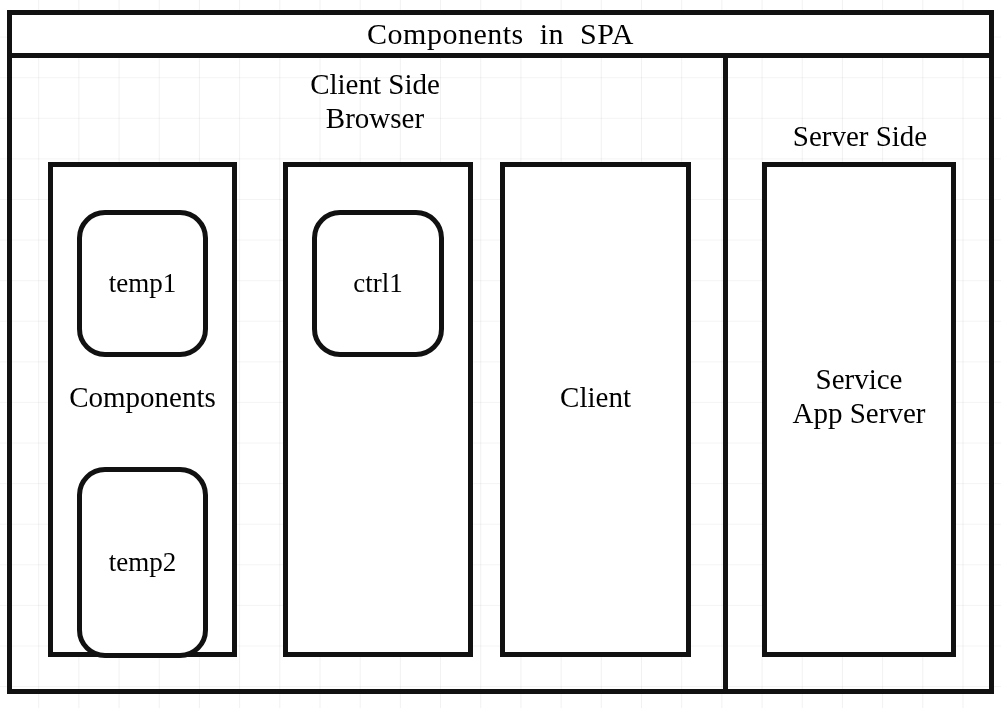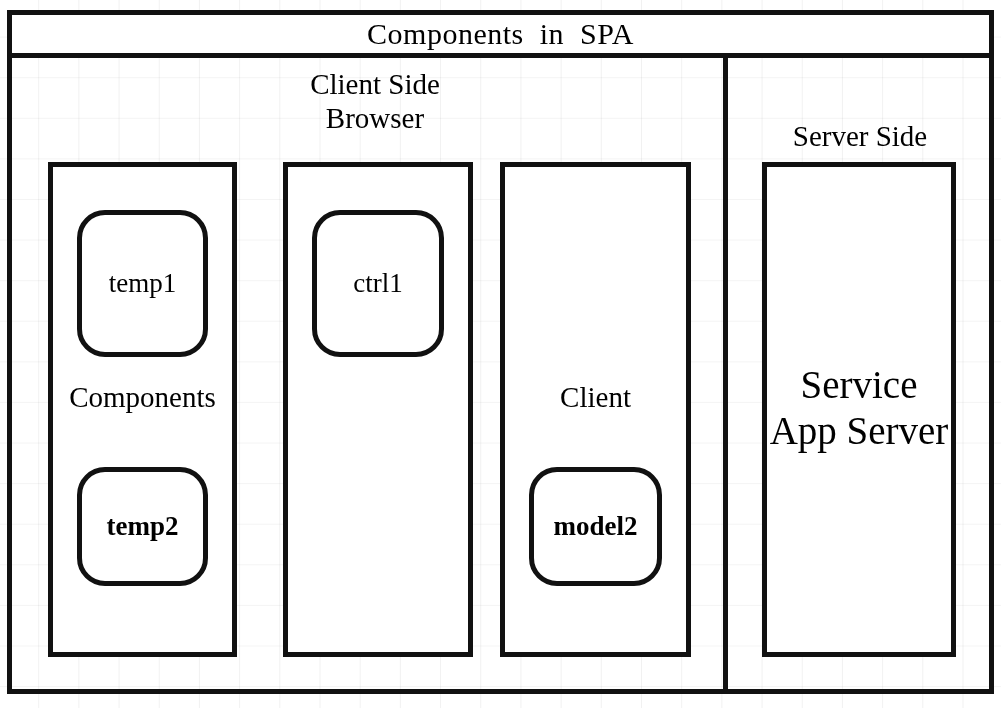--- a/index.html
+++ b/index.html
@@ -94,21 +94,21 @@
     position: absolute;
     box-sizing: border-box;
     border: 5px solid #111111;
     background: #ffffff;
     display: flex;
     align-items: center;
     justify-content: center;
     font-size: 27px;
   }
   .unit-top    { top: 43px;  height: 147px; }
-  .unit-bottom { top: 300px; height: 119px; font-weight: bold; }
+  .unit-bottom { top: 300px; height: 191px; }
   .unit-inset  { left: 24px; right: 24px; border-radius: 28px; }
 
   .column-label {
     position: absolute;
     left: 0;
     right: 0;
     top: 212px;
     height: 36px;
     display: flex;
     align-items: center;
@@ -127,21 +127,21 @@
     height: 495px;
     border: 5px solid #111111;
     background: #ffffff;
   }
   #server-label {
     position: absolute;
     left: 0;
     right: 0;
     top: 195px;
     text-align: center;
-    font-size: 39px;
+    font-size: 29px;
     line-height: 1.18;
     white-space: pre-line;
   }
 </style>
 </head>
 <body>
 
 <div id="canvas">
 
   <div class="title-bar">
@@ -162,21 +162,20 @@
     <div class="column-label">Components</div>
     <div class="unit-box unit-bottom unit-inset">temp2</div>
   </div>
 
   <div class="column" id="col-controllers">
     <div class="unit-box unit-top unit-inset">ctrl1</div>
   </div>
 
   <div class="column" id="col-models">
     <div class="column-label">Client</div>
-    <div class="unit-box unit-bottom unit-inset">model2</div>
   </div>
 
   <div id="server-box">
     <div id="server-label">Service
 App  Server</div>
   </div>
 
 </div>
 
 </body></html>

